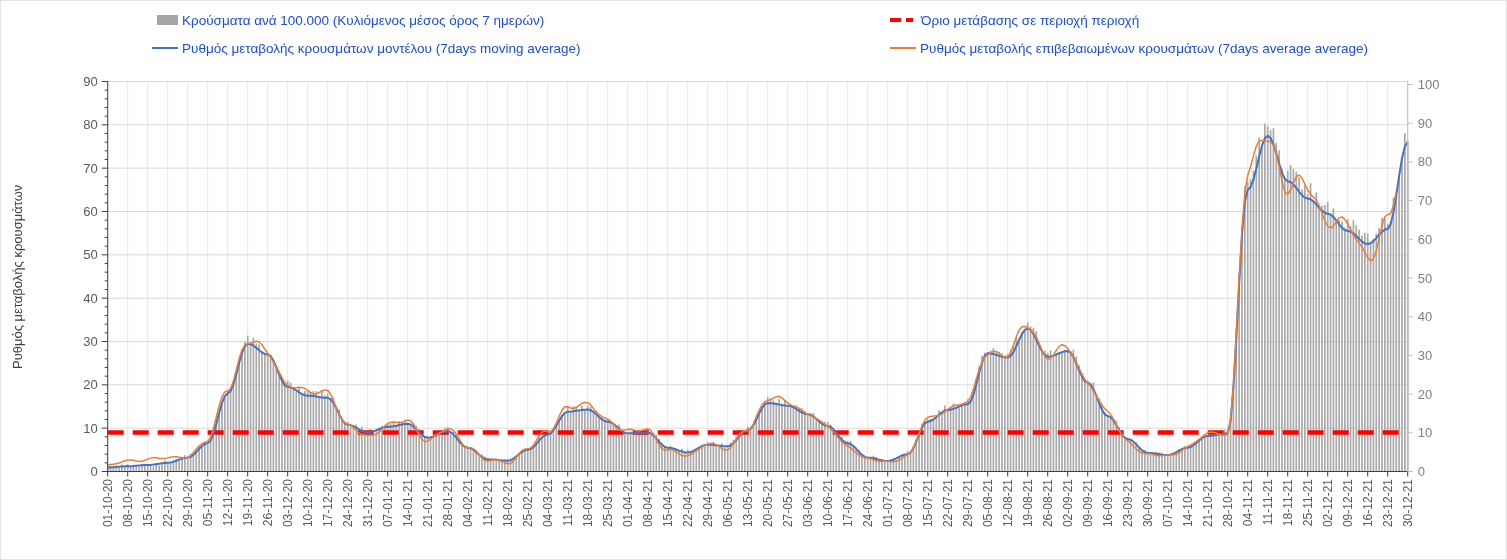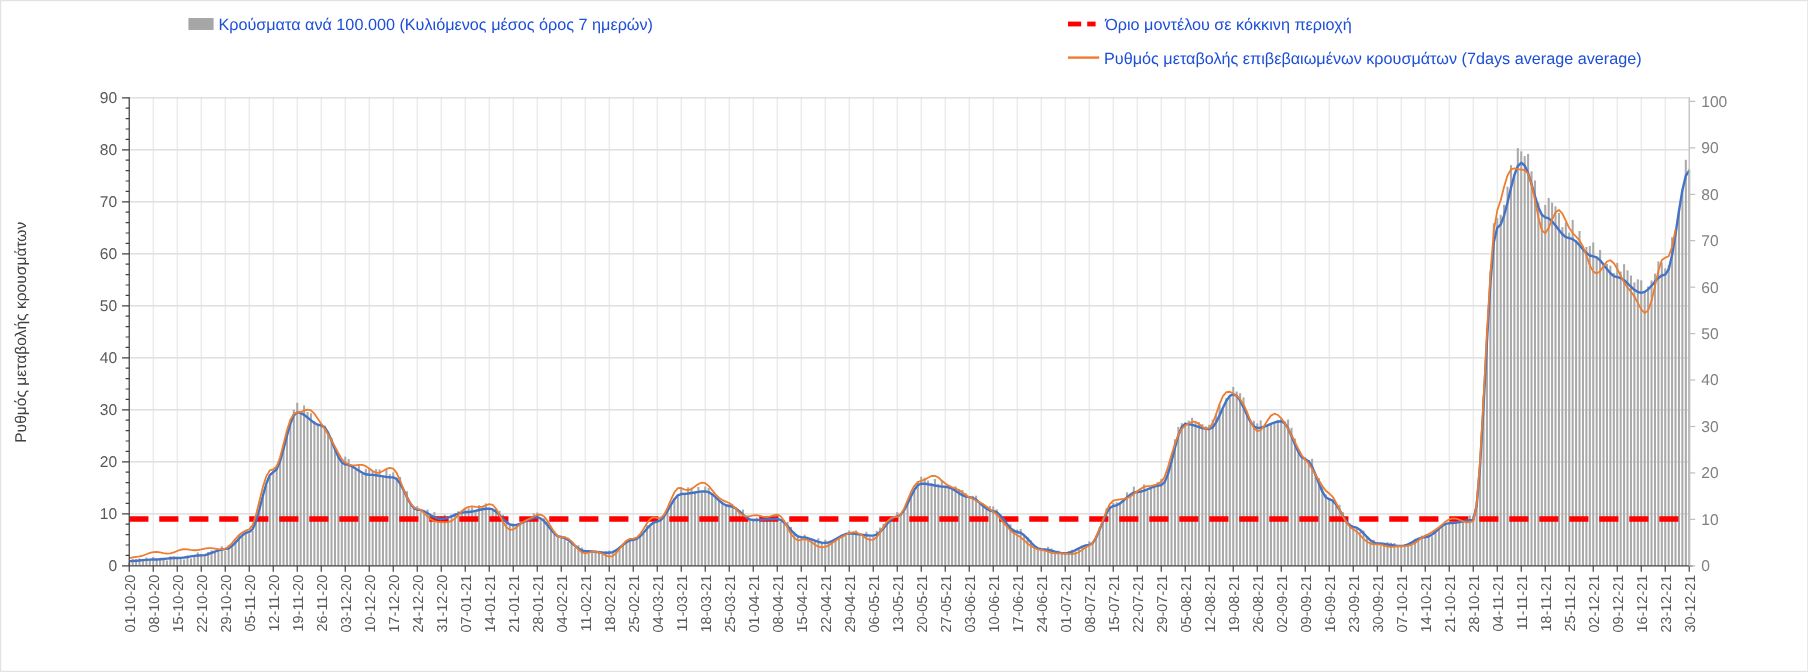--- a/index.html
+++ b/index.html
@@ -804,22 +804,26 @@
   <div class="legend-item" style="left:156px;top:10px">
     <span class="sw-bars"></span>
     <span>Κρούσματα ανά 100.000 (Κυλιόμενος μέσος όρος 7 ημερών)</span>
   </div>
 
   <div class="legend-item" style="left:889px;top:10px">
     <span class="sw-dash">
         <i class="d1"></i>
         <i class="d2"></i>
       </span>
-    <span>Όριο μοντέλου σε κόκκινη περιοχή</span>
+    <span>Όριο μετάβασης σε περιοχή περιοχή</span>
   </div>
 
+  <div class="legend-item" style="left:151px;top:38px">
+    <span class="sw-line" style="background:#4472c4"></span>
+    <span>Ρυθμός μεταβολής κρουσμάτων μοντέλου (7days moving average)</span>
+  </div>
 
   <div class="legend-item" style="left:889px;top:38px">
     <span class="sw-line" style="background:#ed7d31"></span>
     <span>Ρυθμός μεταβολής επιβεβαιωμένων κρουσμάτων (7days average average)</span>
   </div>
 
 </div>
 
 </body></html>

